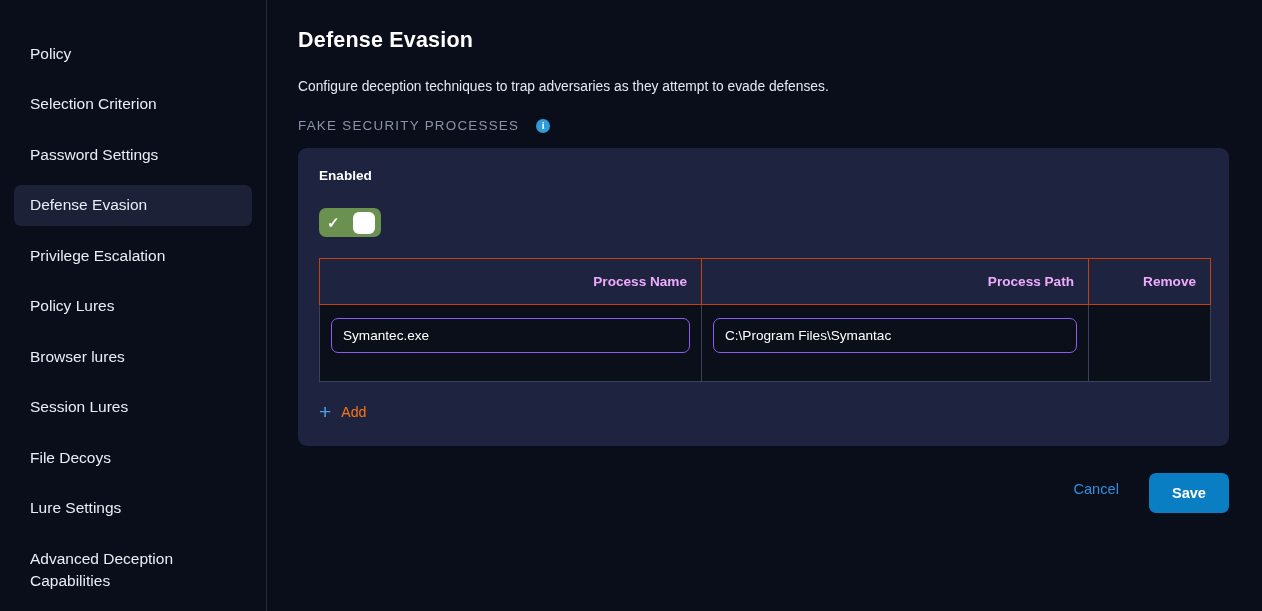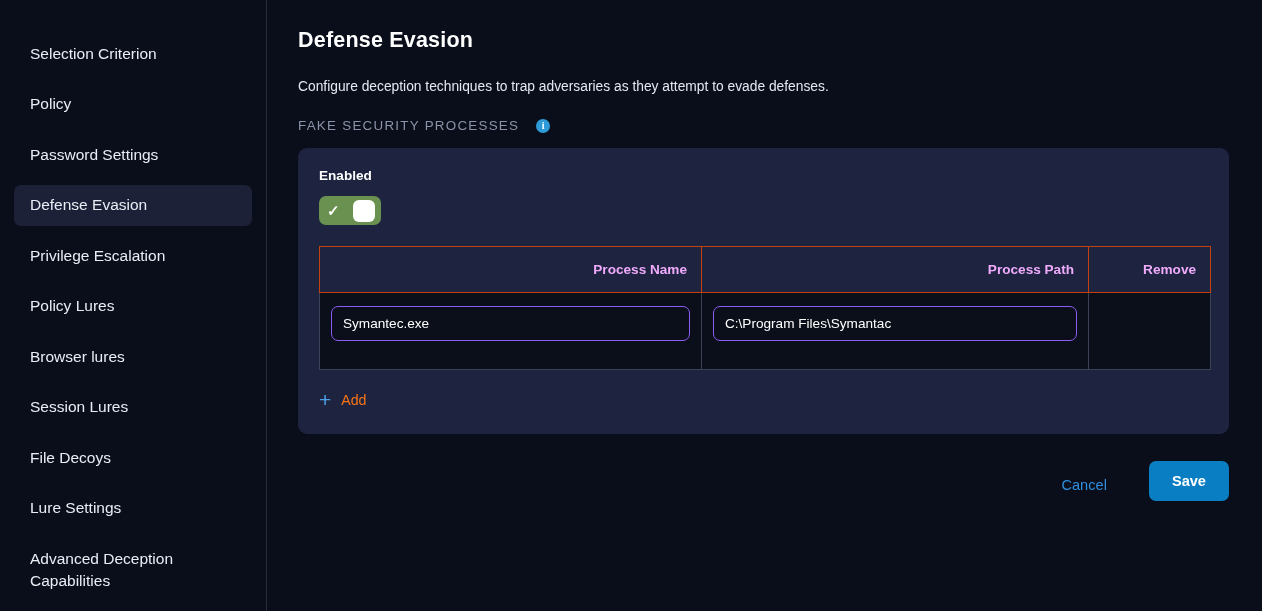--- a/index.html
+++ b/index.html
@@ -98,21 +98,21 @@
     background: #1e2440;
     border-radius: 9px;
     padding: 20px 21px 24px 21px;
     width: 931px;
   }
 
   #enabled-label {
     color: #ffffff;
     font-size: 13.6px;
     font-weight: 700;
-    margin-bottom: 13px;
+    margin-bottom: 25px;
   }
 
   
   .toggle {
     width: 62px;
     height: 29px;
     border-radius: 7px;
     background: #6a9150;
     display: flex;
     align-items: center;
@@ -187,23 +187,23 @@
     font-weight: 300;
   }
   #add-label {
     color: #f97316;
     font-size: 14.2px;
   }
 
   
   #actions {
     display: flex;
-    align-items: flex-end;
+    align-items: flex-start;
     justify-content: flex-end;
-    gap: 32px;
+    gap: 20px;
     width: 931px;
     margin-top: 27px;
   }
   #cancel-button {
     background: none;
     border: none;
     color: #2f8fe0;
     font-family: "Liberation Sans", sans-serif;
     font-size: 14.6px;
     cursor: pointer;
@@ -221,24 +221,24 @@
     cursor: pointer;
   }
 </style>
 </head>
 <body>
 
 <div id="app">
 
   <nav id="sidebar">
     <div class="nav-item">
+      <span>Policy</span>
+    </div>
+    <div class="nav-item">
       <span>Selection Criterion</span>
-    </div>
-    <div class="nav-item">
-      <span>Policy</span>
     </div>
     <div class="nav-item">
       <span>Password Settings</span>
     </div>
     <div class="nav-item active">
       <span>Defense Evasion</span>
     </div>
     <div class="nav-item">
       <span>Privilege Escalation</span>
     </div>

